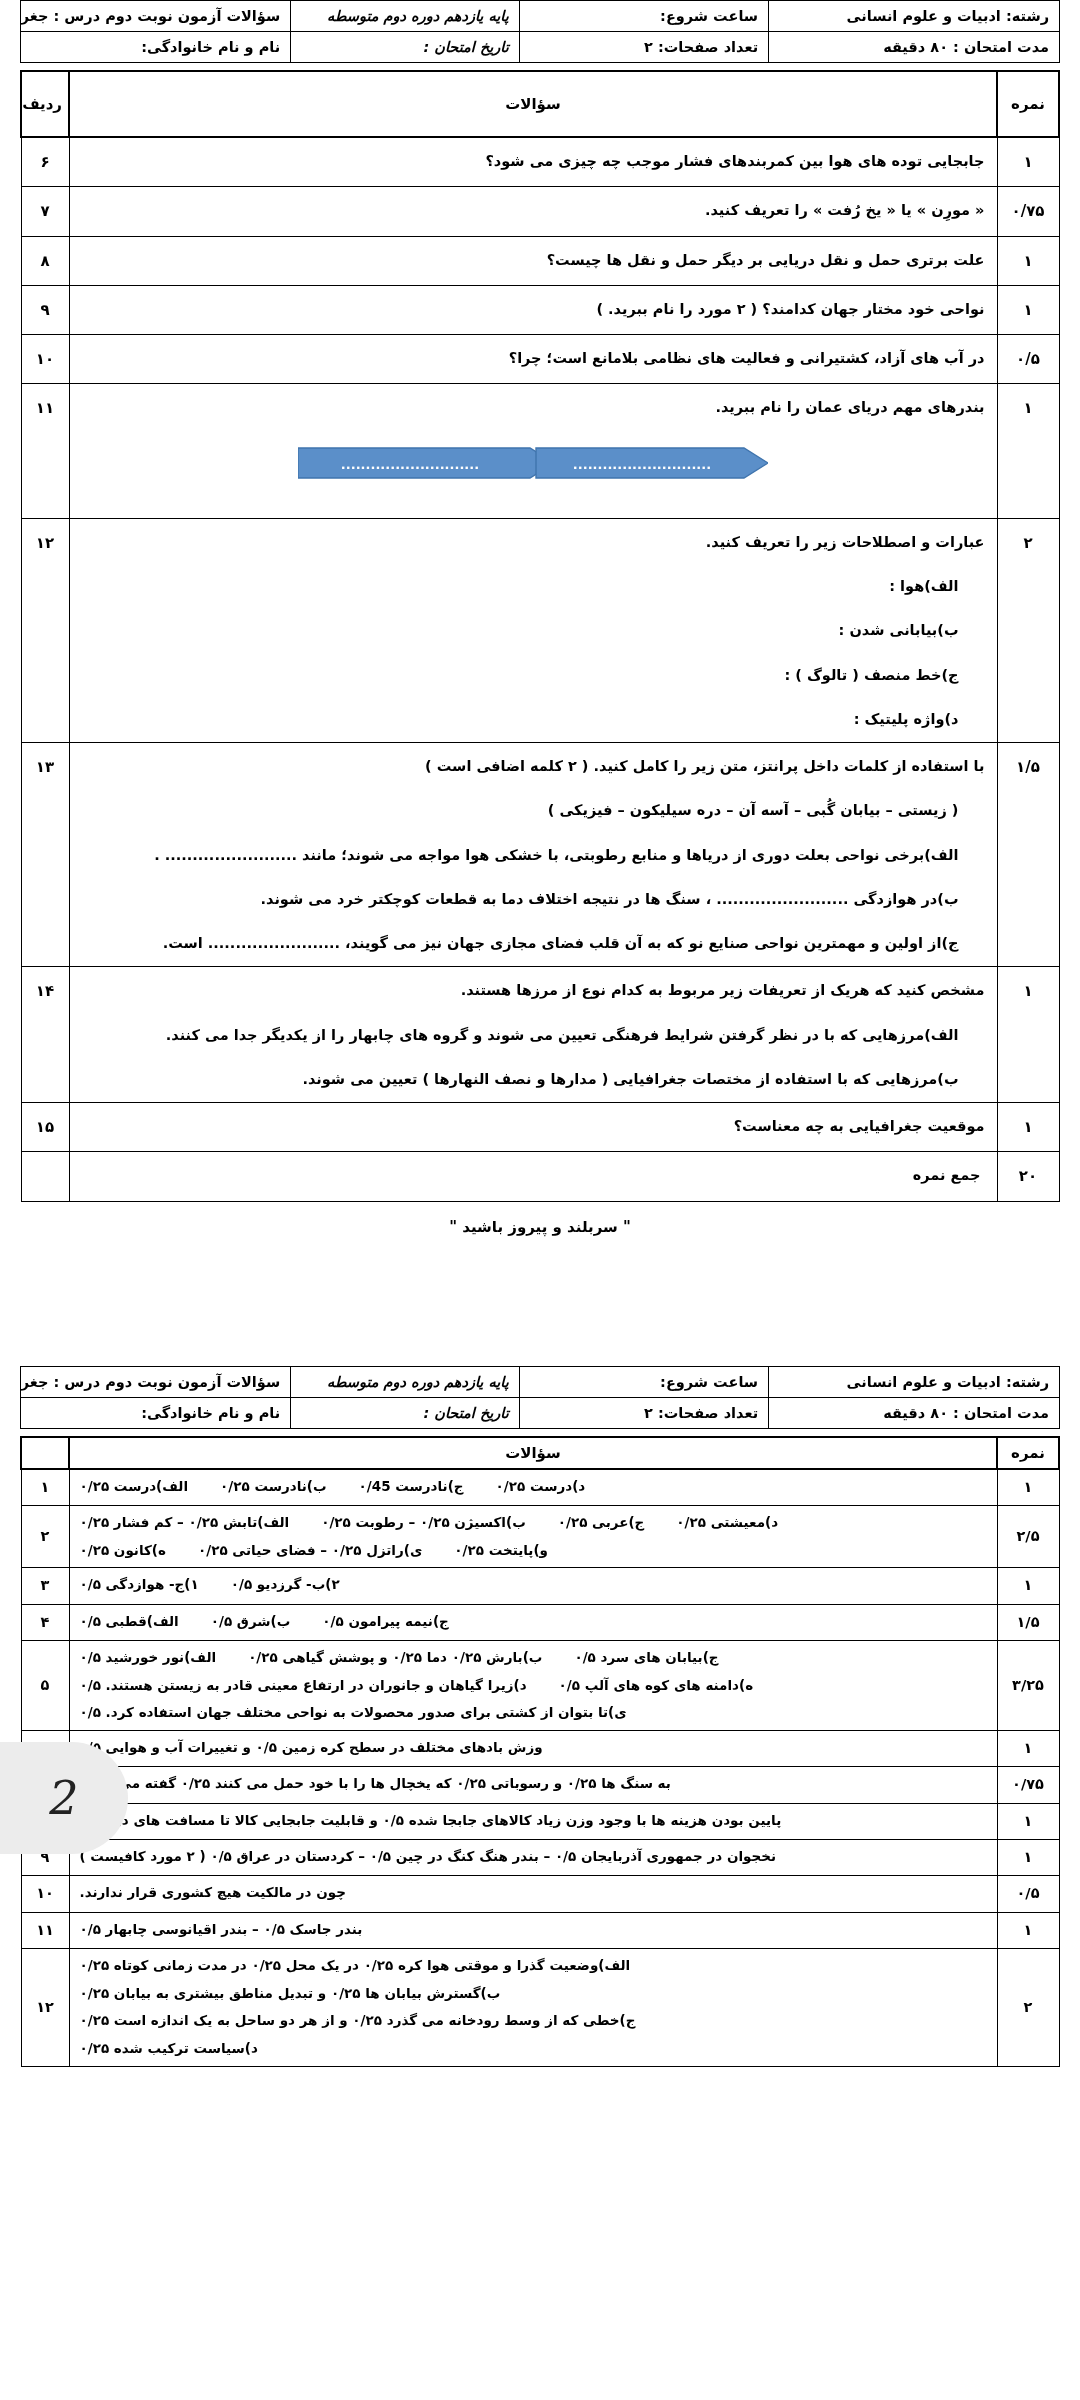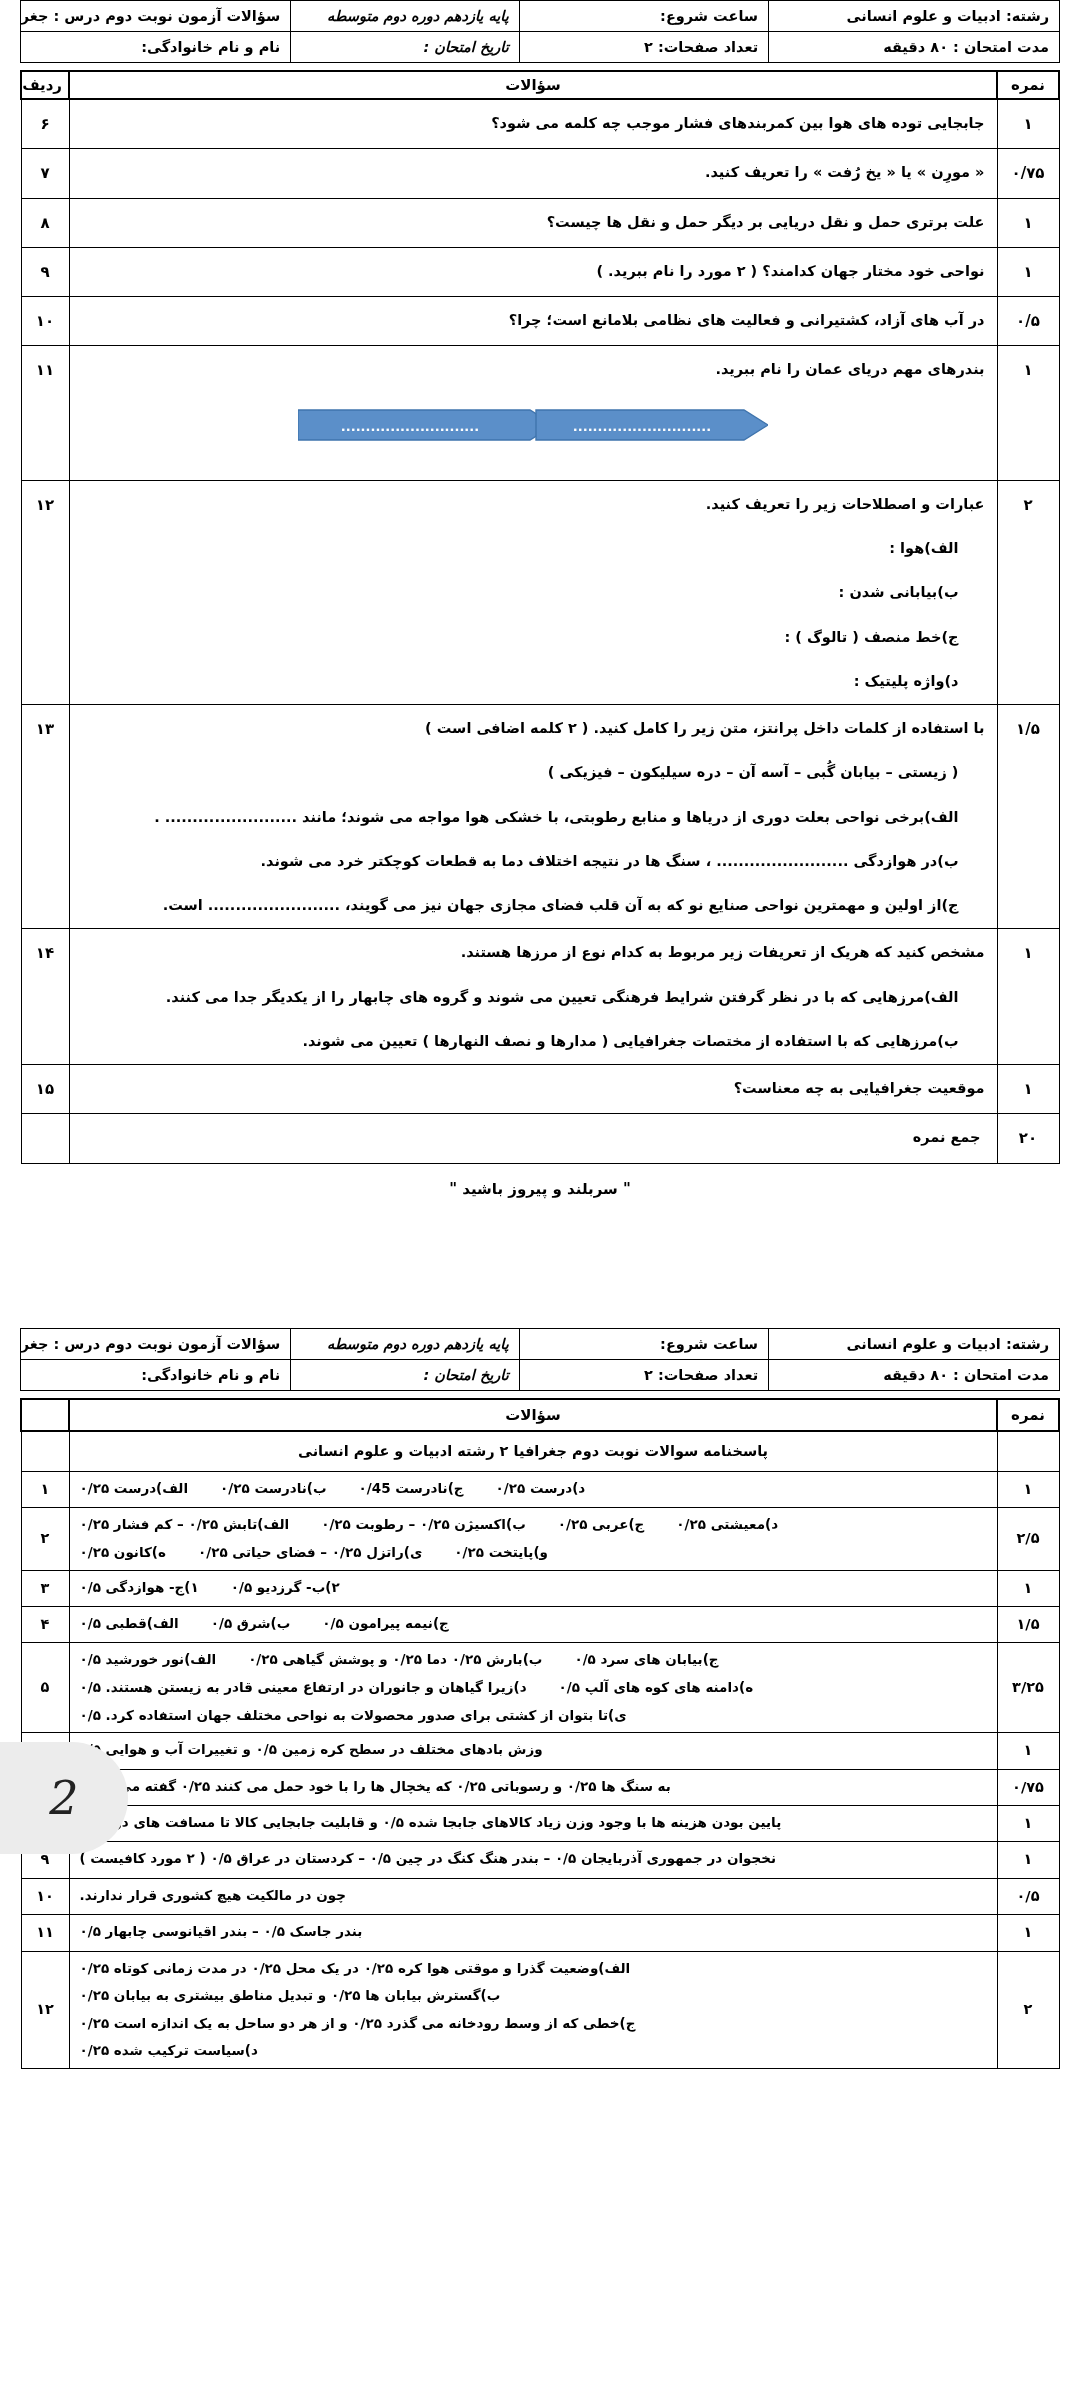--- a/index.html
+++ b/index.html
@@ -60,21 +60,21 @@
     border: 1.2px solid #000;
     vertical-align: top;
   }
   table.qt .col-score { width: 62px; text-align: center; }
   table.qt .col-no    { width: 48px; text-align: center; }
 
   table.qt thead td {
     font-size: 15px;
     font-weight: bold;
     text-align: center;
-    padding: 4px 6px;
+    padding: 23px 6px;
     border-width: 2px;
   }
   table.qt thead td.head-q { text-align: center; }
 
   table.qt tbody td {
     font-size: 14.5px;
     font-weight: bold;
     padding: 9px 12px;
     line-height: 1.95;
   }
@@ -189,21 +189,21 @@
         <tr>
           <td class="col-score">نمره</td>
           <td class="head-q">سؤالات</td>
           <td class="col-no">ردیف</td>
         </tr>
       </thead>
       <tbody id="q-body">
           <tr>
             <td class="score col-score">۱</td>
             <td class="body">
-              <span class="qline">جابجایی توده های هوا بین کمربندهای فشار موجب چه کلمه می شود؟</span>
+              <span class="qline">جابجایی توده های هوا بین کمربندهای فشار موجب چه چیزی می شود؟</span>
             </td>
             <td class="no col-no">۶</td>
           </tr>
           <tr>
             <td class="score col-score">۰/۷۵</td>
             <td class="body">
               <span class="qline">« مورِن » یا « یخ رُفت » را تعریف کنید.</span>
             </td>
             <td class="no col-no">۷</td>
           </tr>
@@ -314,25 +314,20 @@
 
     <table class="ak">
       <thead>
         <tr>
           <td class="col-score">نمره</td>
           <td>سؤالات</td>
           <td class="col-no"></td>
         </tr>
       </thead>
       <tbody id="a-body">
-          <tr class="title-row">
-            <td class="score col-score"></td>
-            <td class="body">پاسخنامه سوالات نوبت دوم جغرافیا ۲ رشته ادبیات و علوم انسانی</td>
-            <td class="no col-no"></td>
-          </tr>
           <tr>
             <td class="score col-score">۱</td>
             <td class="body">
               <div class="akline spread">
                 <span>الف)درست ۰/۲۵</span>
                 <span>ب)نادرست ۰/۲۵</span>
                 <span>ج)نادرست ۰/45</span>
                 <span>د)درست ۰/۲۵</span>
               </div>
             </td>

